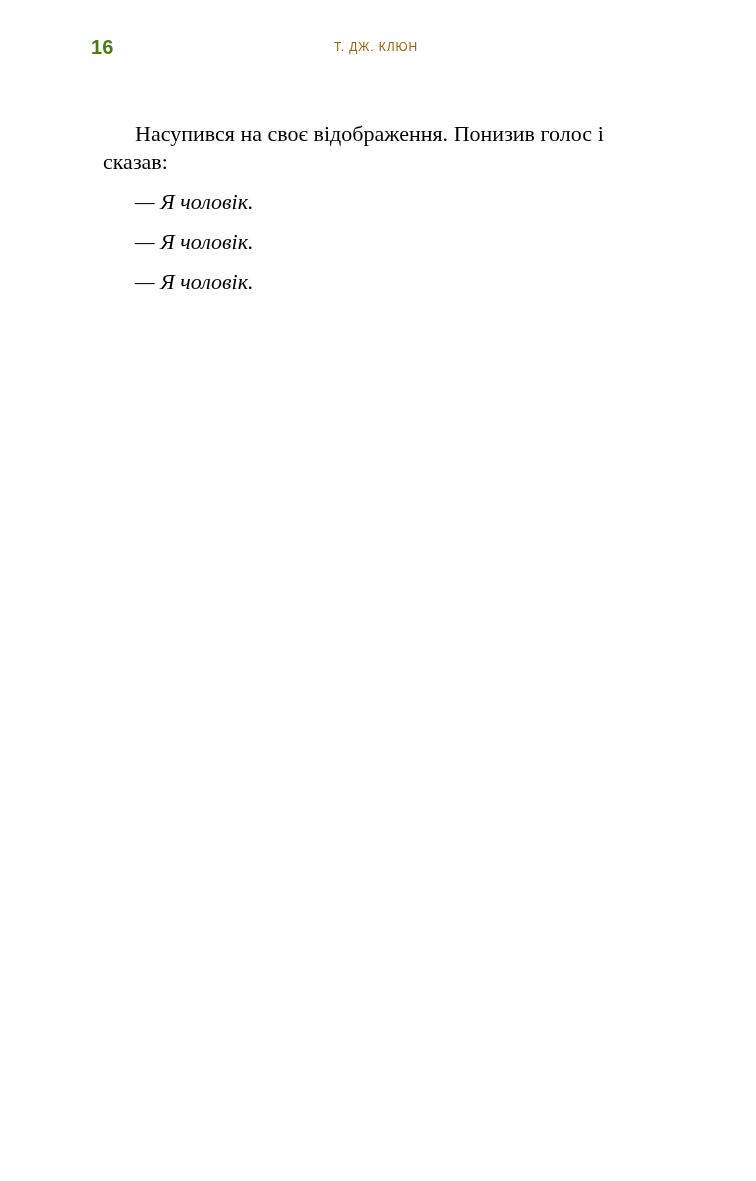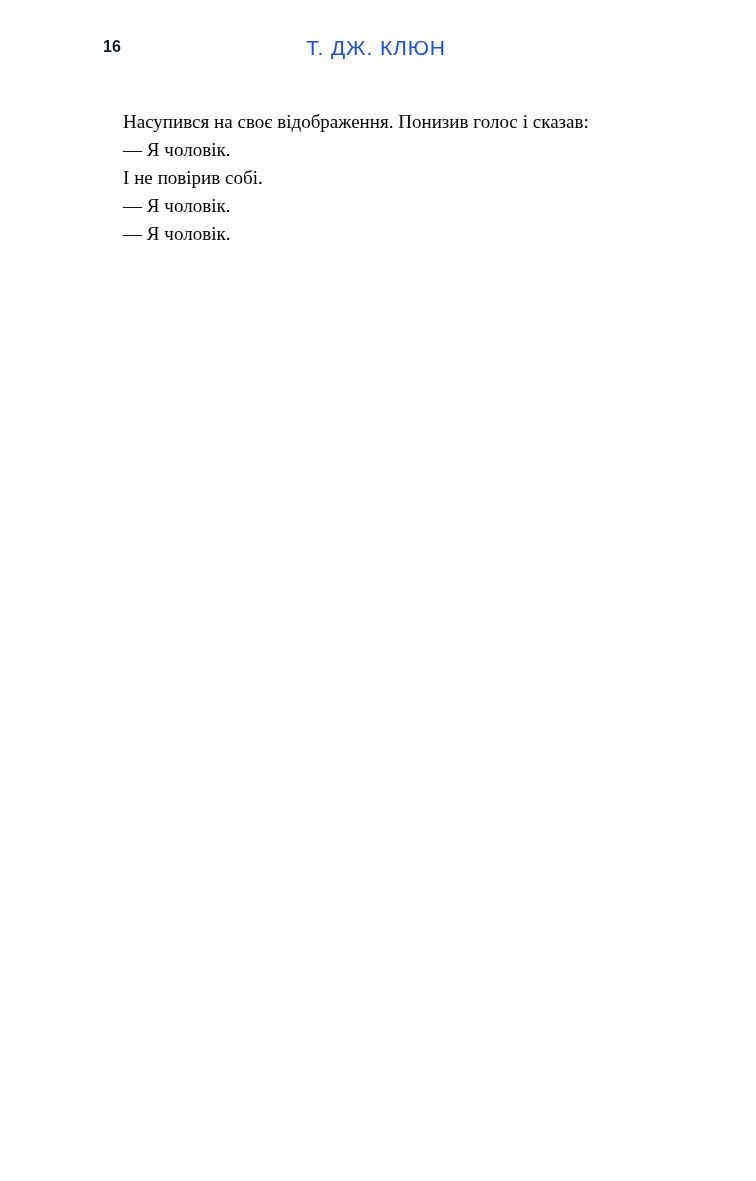--- a/index.html
+++ b/index.html
@@ -27,80 +27,80 @@
   
   .page-header {
     position: absolute;
     top: 36px;
     left: 91px;
     width: 574px;
     height: 26px;
   }
   .folio {
     position: absolute;
-    left: 12px;
+    left: 0;
     top: 0;
     font-family: "Liberation Sans", "DejaVu Sans", sans-serif;
     font-weight: bold;
-    font-size: 16px;
+    font-size: 20px;
     line-height: 22px;
     letter-spacing: 0.2px;
-    color: #0f172a;
+    color: #4d7c0f;
   }
   .running-head {
     position: absolute;
     left: 0;
     right: 0;
     top: 1px;
     text-align: center;
     font-family: "Liberation Sans", "DejaVu Sans", sans-serif;
     font-weight: normal;
-    font-size: 21px;
+    font-size: 12px;
     line-height: 21px;
     letter-spacing: 0.9px;
-    color: #1d4ed8;
+    color: #a16207;
     
     transform: translateX(-2px);
   }
 
   
   .text-block {
     position: absolute;
     top: 108px;
     left: 91px;
     width: 578px;
   }
   .para {
-    margin: 0;
-    font-size: 19px;
+    margin: 12px;
+    font-size: 22px;
     line-height: 28px;
     text-indent: 32px;
     text-align: left;
     word-spacing: 0.1px;
     hyphens: none;
   }
   .para.dialogue {
     white-space: nowrap;
+    font-style: italic;
   }
   .para.closing {
     text-align: justify;
     text-align-last: left;
   }
 </style>
 </head>
 <body>
 
 <div class="page">
 
   <div class="page-header">
     <span class="folio">16</span>
     <div class="running-head">Т. ДЖ. КЛЮН</div>
   </div>
 
   <div class="text-block">
     <p class="para">Насупився на своє відображення. Понизив голос і сказав:</p>
     <p class="para dialogue">—  Я чоловік.</p>
-    <p class="para">І не повірив собі.</p>
     <p class="para dialogue">—  Я чоловік.</p>
     <p class="para dialogue">—  Я чоловік.</p>
   </div>
 
 </div>
 
 </body></html>

